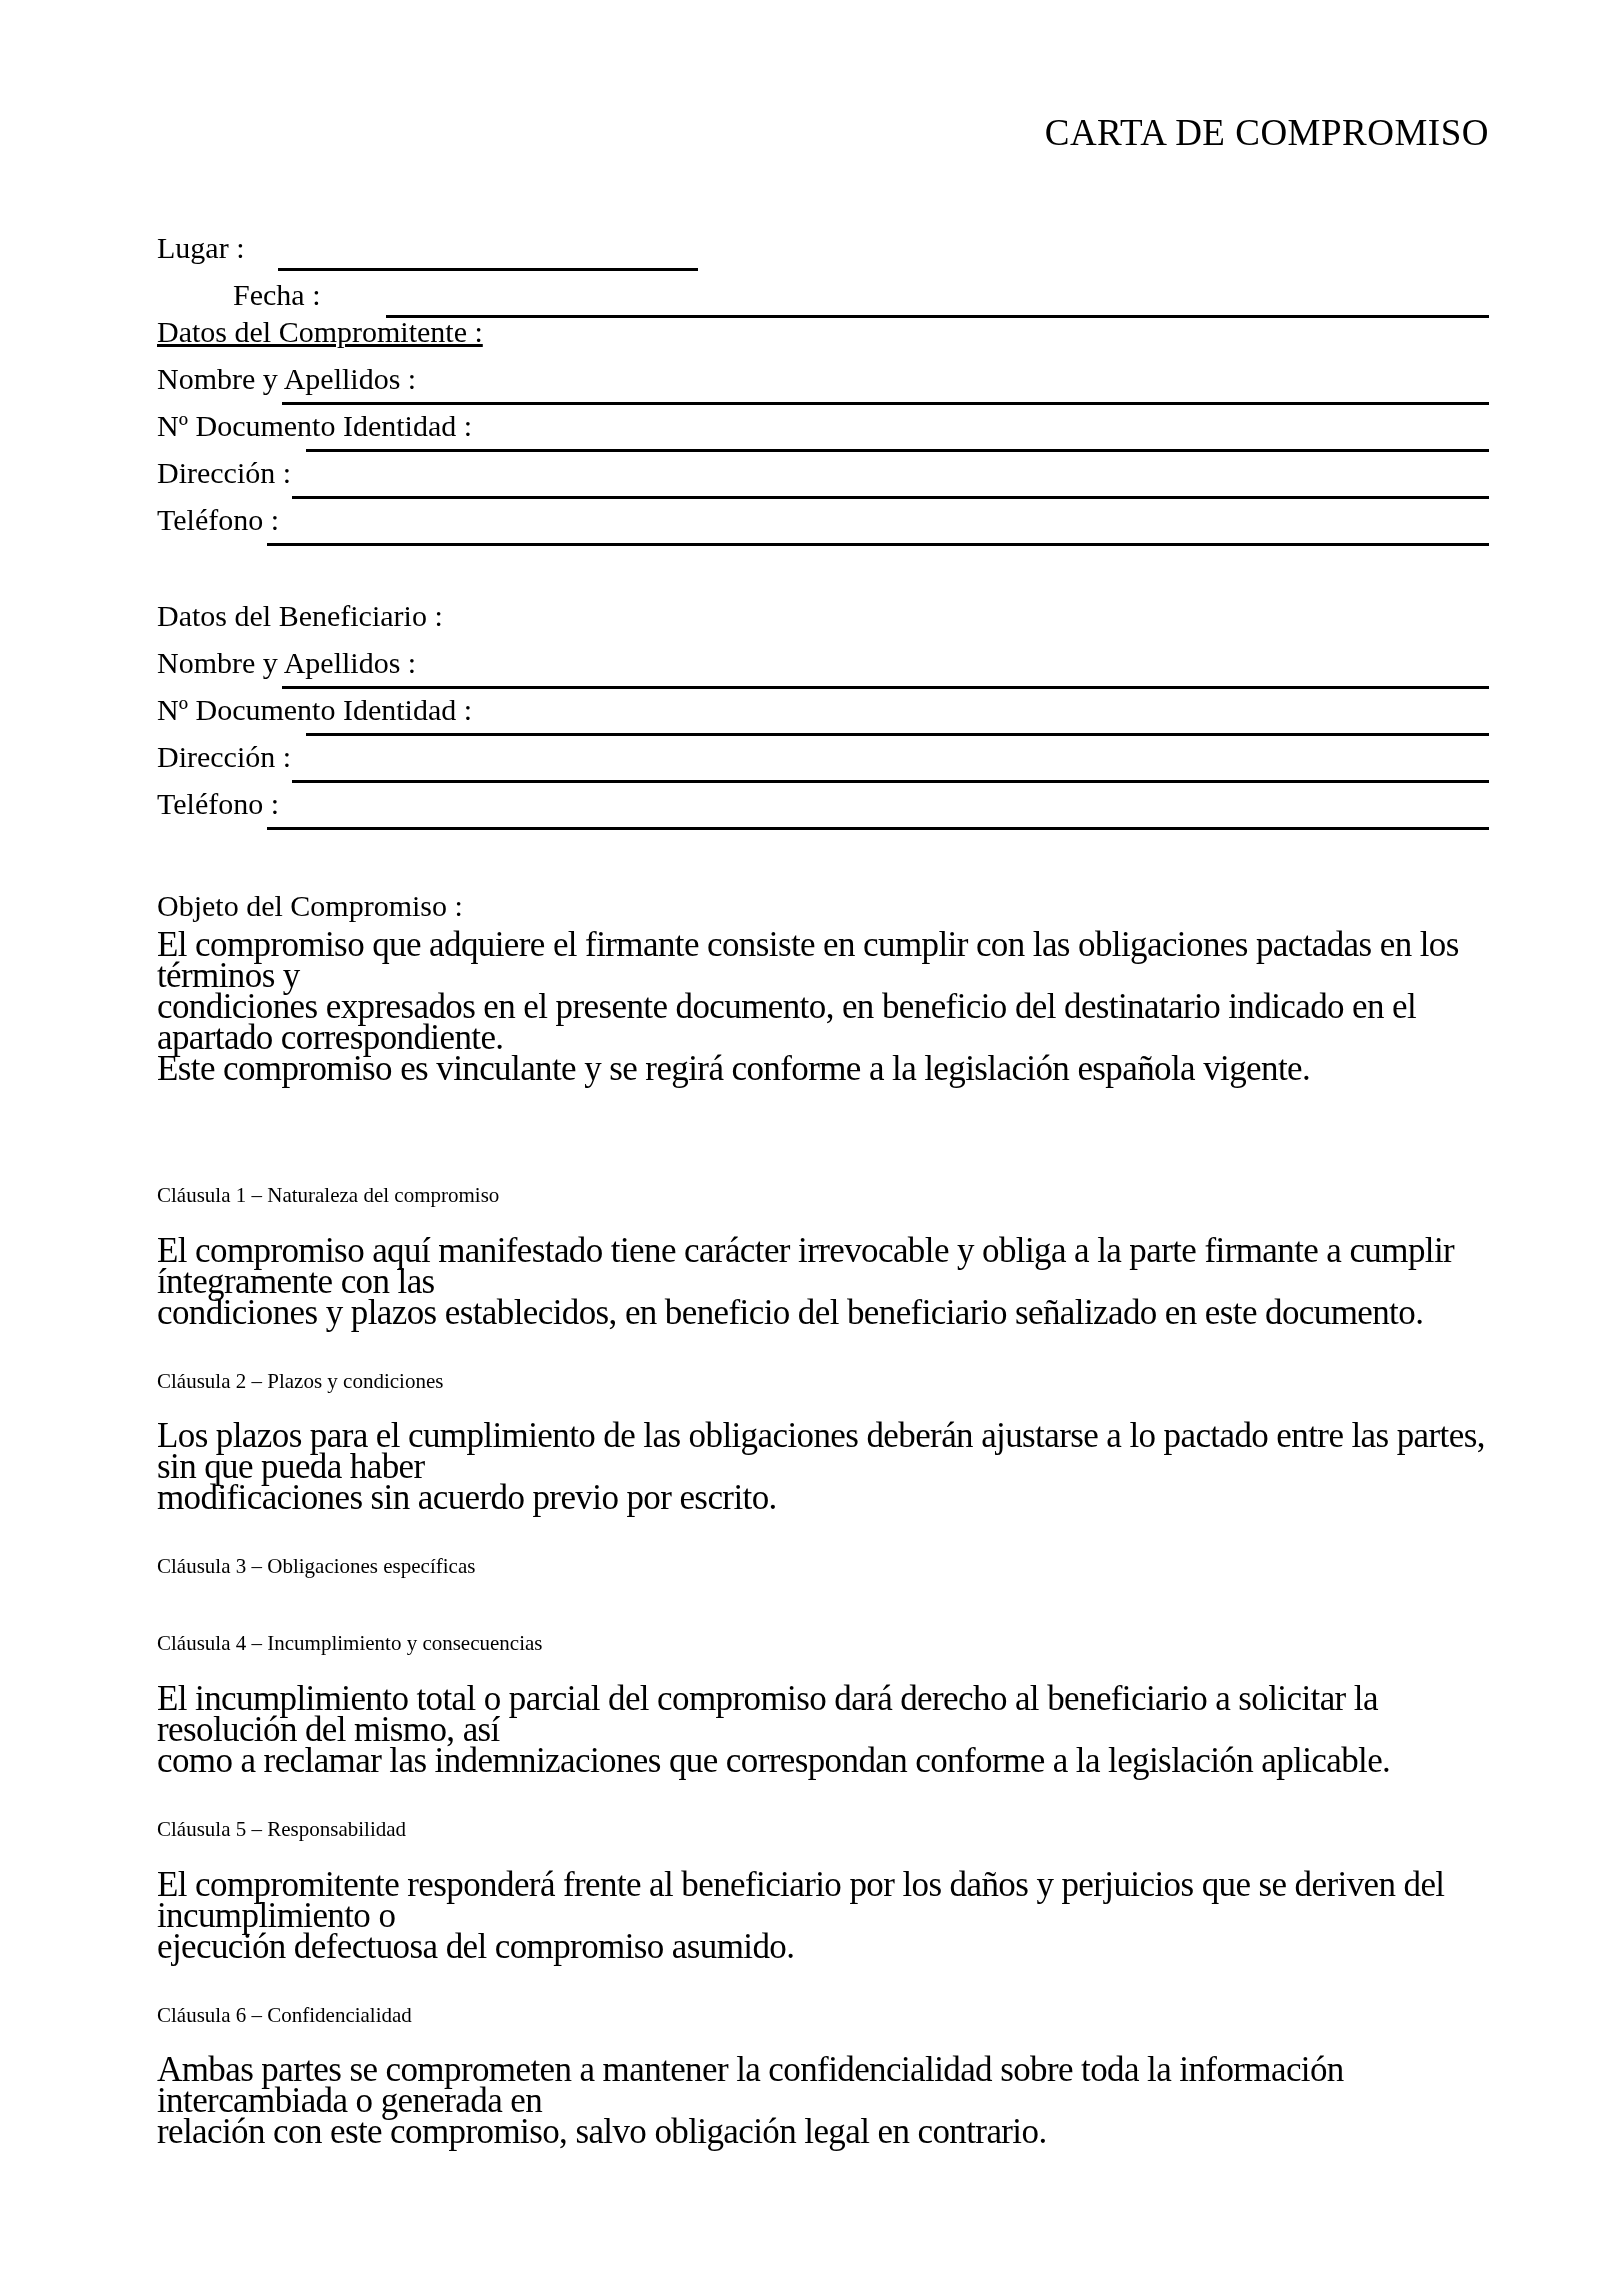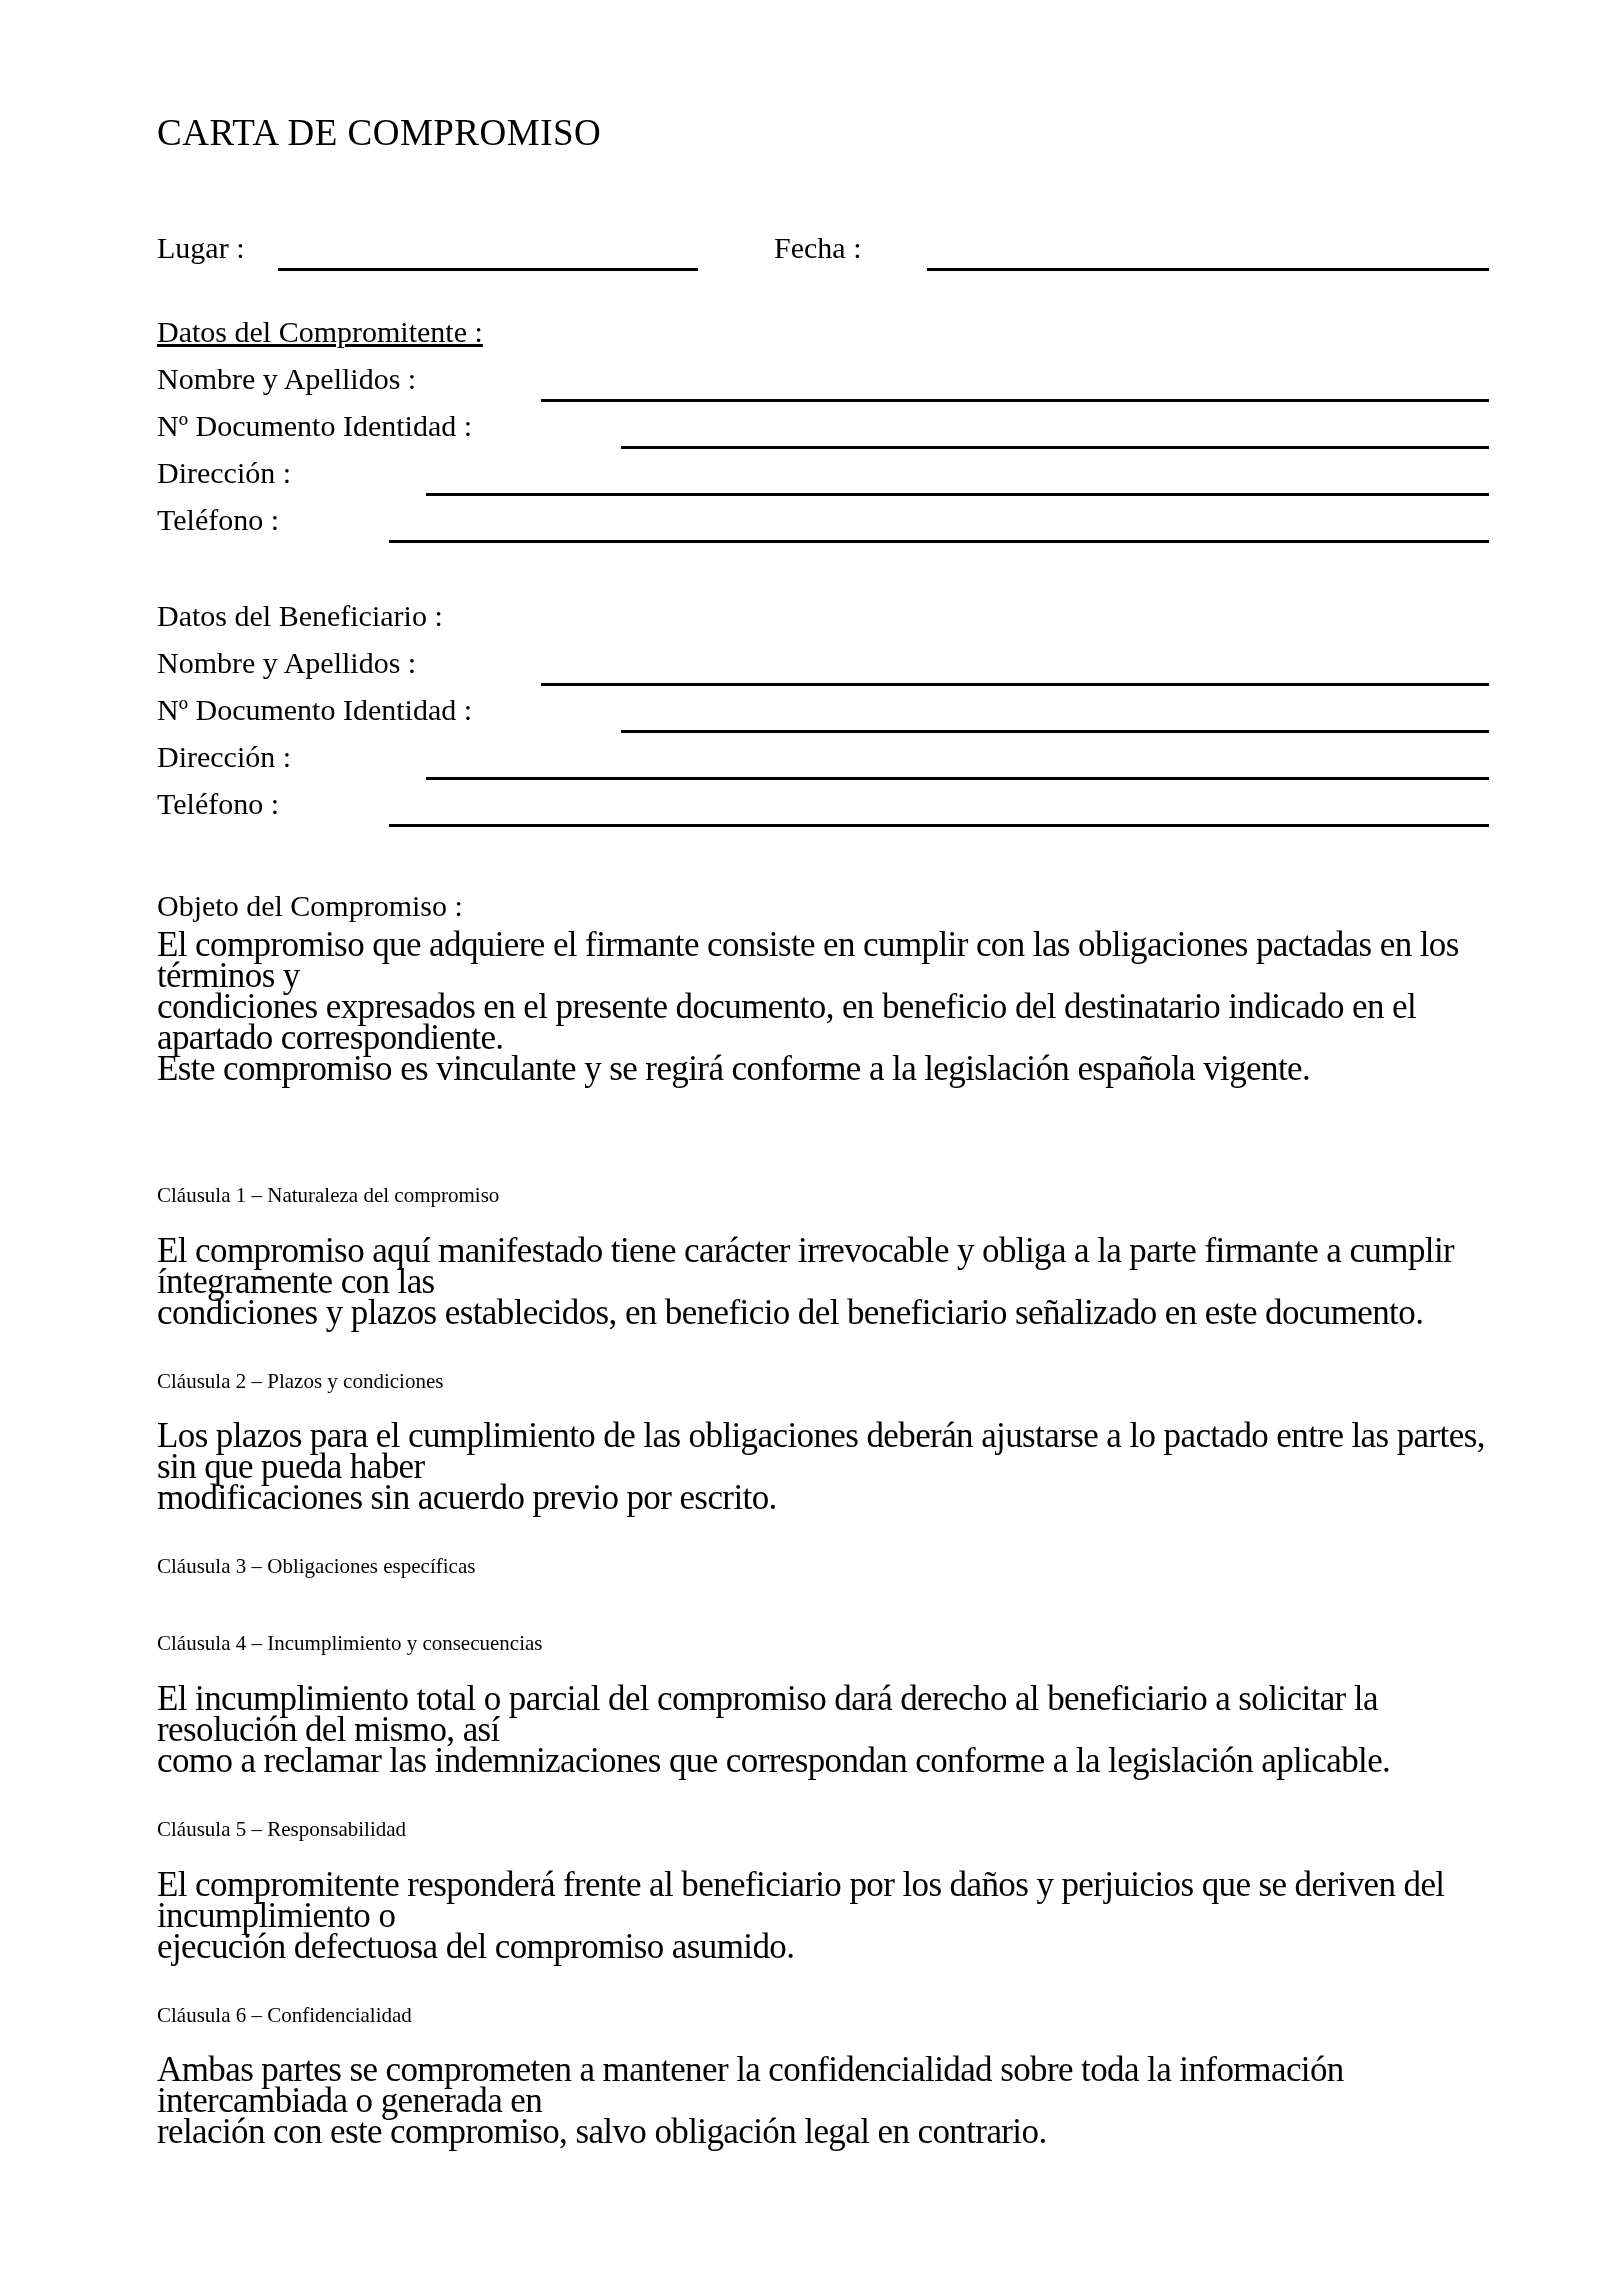--- a/index.html
+++ b/index.html
@@ -16,29 +16,30 @@
     background: #ffffff;
     color: #000000;
     font-family: "Liberation Serif", "DejaVu Serif", serif;
     overflow: hidden;
   }
   
   .doc-title {
     font-size: 37px;
     line-height: 53px;
     font-weight: normal;
-    text-align: left;
+    text-align: right;
     margin: 0;
     letter-spacing: 0.5px;
   }
   
   .fieldrow {
     display: flex;
     height: 47px;
     align-items: stretch;
+    flex-direction: column;
   }
   .fieldrow .lbl {
     font-size: 30px;
     line-height: 47px;
     white-space: nowrap;
   }
   .fill {
     flex: 1 1 auto;
     border-bottom: 3.9px solid #000000;
   }

